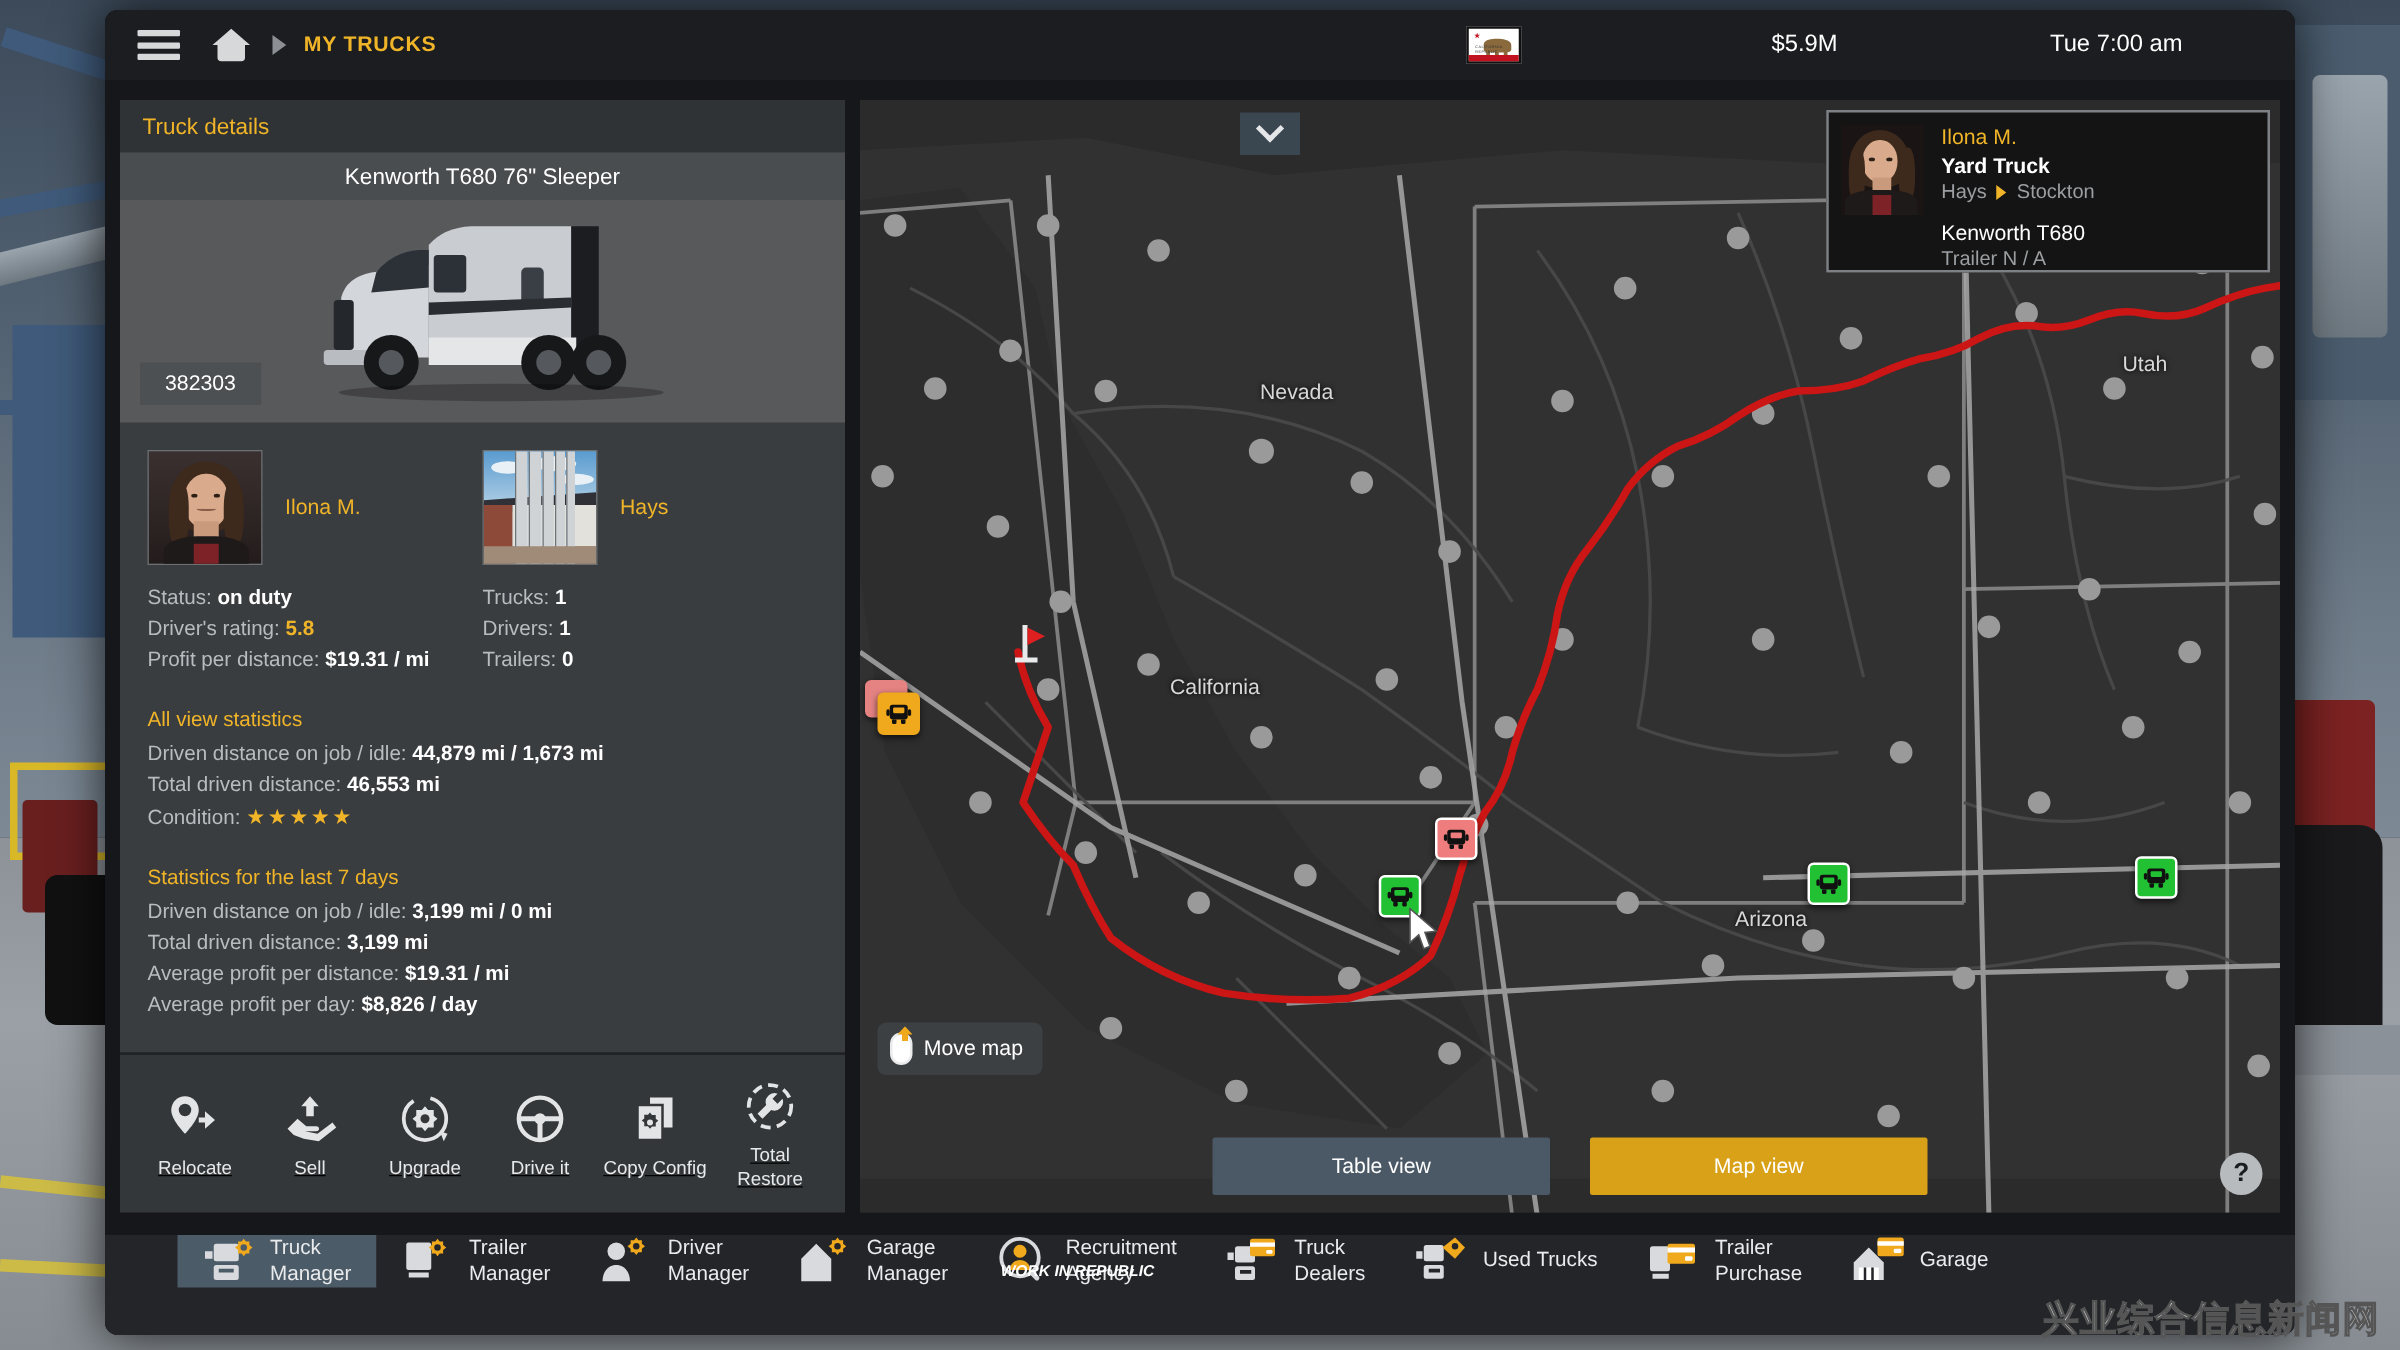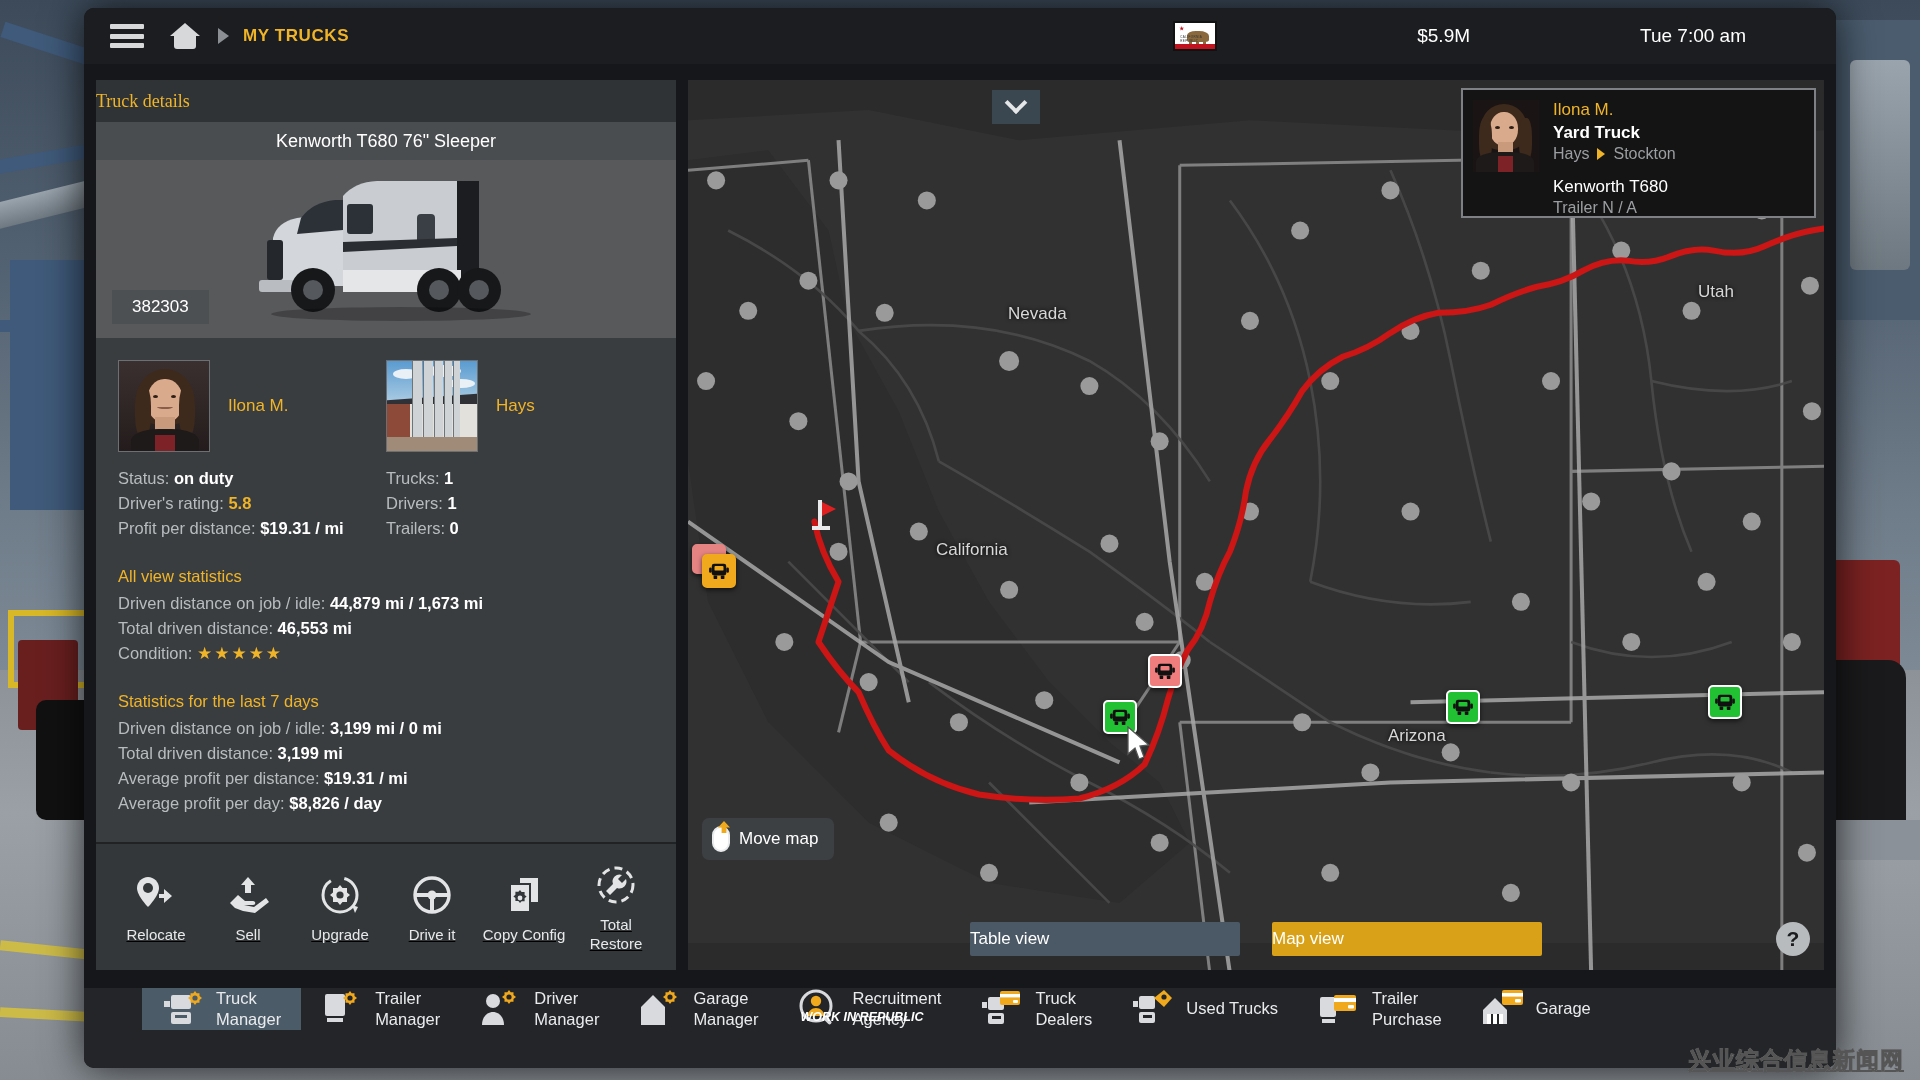--- a/index.html
+++ b/index.html
@@ -83,21 +83,21 @@
   .ca-flag .txt{position:absolute;left:5px;bottom:6px;font-size:3px;color:#333;letter-spacing:.4px;}
   #money { color:#fff; font-size:19px; margin-right:170px; }
   #clock { color:#fff; font-size:19px; margin-right:90px; }
 
   
   #left-panel {
     position:absolute; left:12px; top:72px; width:580px; height:890px;
     background:#3a3d40;
   }
   .panel-head {
-    height:42px; background:#303335; display:flex; align-items:center; font-family:Liberation Serif, serif;
+    height:42px; background:#303335; display:flex; align-items:center; padding-left:18px;
   }
   .panel-head span { color:#f0b428; font-size:18px; }
   .truck-name-bar {
     height:38px; background:#4a4d50; display:flex; align-items:center; justify-content:center;
   }
   .truck-name-bar span { color:#fff; font-size:18px; }
   .truck-img-area {
     position:relative; height:178px; background:#58595b;
     display:flex; align-items:center; justify-content:center; overflow:hidden;
   }
@@ -211,22 +211,22 @@
 
   #move-map {
     position:absolute; left:14px; bottom:110px; background:#3d4043;
     border-radius:7px; padding:8px 16px 8px 10px; display:flex;align-items:center; cursor:pointer;
   }
   #move-map .lbl{ color:#fff; font-size:17px; margin-left:9px; }
   .mouse-ico{ width:18px;height:26px;border:2px solid #e9ebed;border-radius:9px;position:relative;background:#fff; }
   .mouse-ico::after{content:"";position:absolute;left:4px;top:-7px;width:12px;height:12px;background:#f0a81c;clip-path:polygon(50% 0,100% 55%,70% 55%,70% 100%,30% 100%,30% 55%,0 55%);}
 
   .view-btn {
-    position:absolute; bottom:14px; width:270px; height:34px;
-    display:flex;align-items:center;justify-content:flex-start; cursor:pointer; border-radius:2px;
+    position:absolute; bottom:14px; width:270px; height:46px;
+    display:flex;align-items:center;justify-content:center; cursor:pointer; border-radius:2px;
   }
   #table-view { left:calc(50% - 286px); background:#4b5966; }
   #map-view { left:calc(50% + 16px); background:#d9a117; }
   .view-btn span { color:#fff; font-size:17px; }
 
   #help-btn {
     position:absolute; right:14px; bottom:14px; width:34px;height:34px;border-radius:50%;
     background:#b8bbbe; color:#1a1c1e; display:flex;align-items:center;justify-content:center;
     font-size:21px; font-weight:bold; cursor:pointer;
   }
@@ -238,24 +238,23 @@
   }
   .nav-item {
     display:flex; align-items:center; padding:0 20px; cursor:pointer; position:relative; min-width:0;
   }
   .nav-item.active { background:#4c5b68; }
   .nav-ico { width:42px; height:40px; position:relative; flex:none; }
   .nav-lbl { color:#e9ebed; font-size:16.5px; line-height:21px; margin-left:12px; white-space:pre-line; }
   .wip { position:absolute; left:22px; bottom:6px; color:#fff; font-size:12.5px; font-style:italic; font-weight:bold; }
 
   #watermark {
-    position:absolute; right:16px; bottom:4px; color:#fff; font-size:23px; font-weight:bold;
+    position:absolute; right:16px; bottom:4px; color:#fff; font-size:29px; font-weight:bold;
     -webkit-text-stroke:1px #555; letter-spacing:1px; z-index:50; pointer-events:none;
     font-family:"DejaVu Sans", sans-serif;
-    text-decoration:underline;
   }
 </style>
 </head>
 <body>
 
 <div id="bg">
   <div class="bg-ceiling"></div>
   <div class="bg-floor"></div>
 
   <div class="beam" style="left:0;top:40px;width:120px;height:16px;transform:rotate(18deg);"></div>

